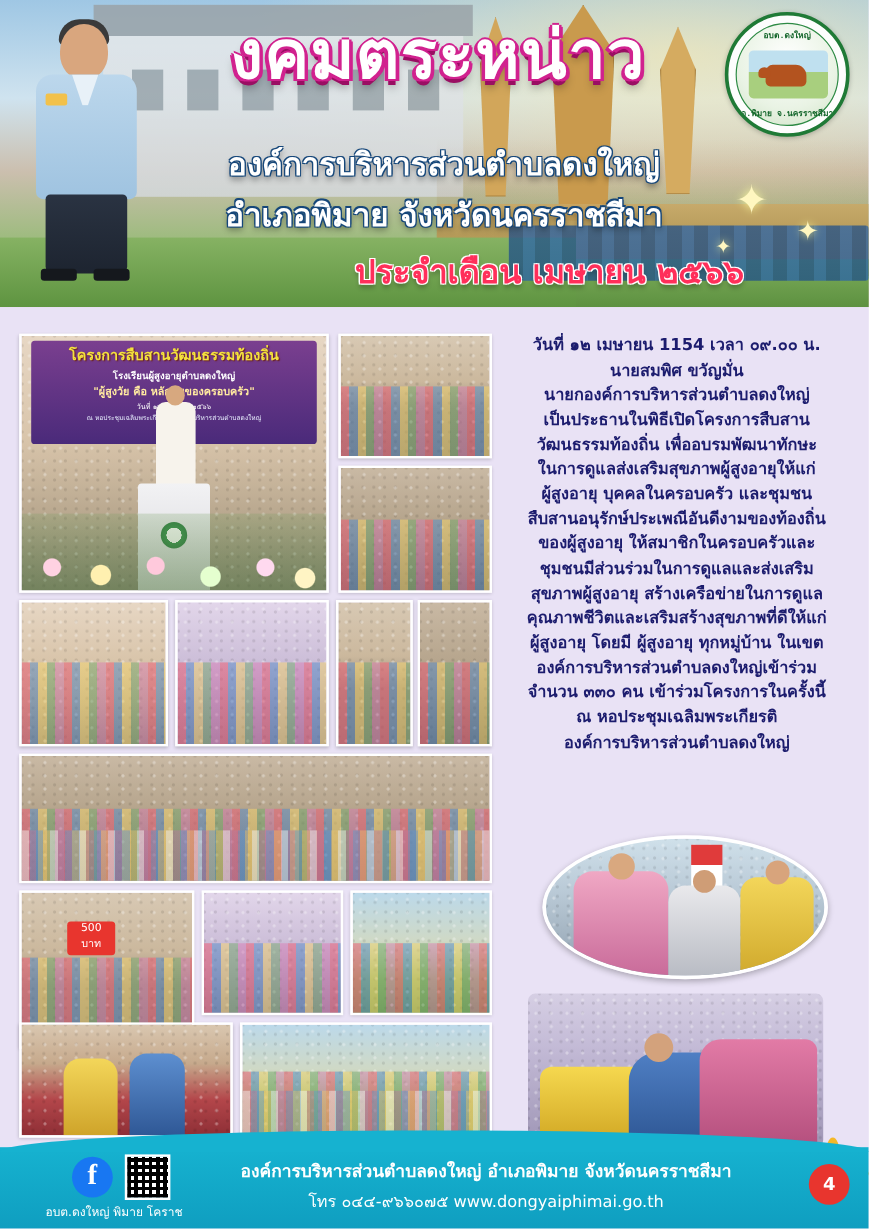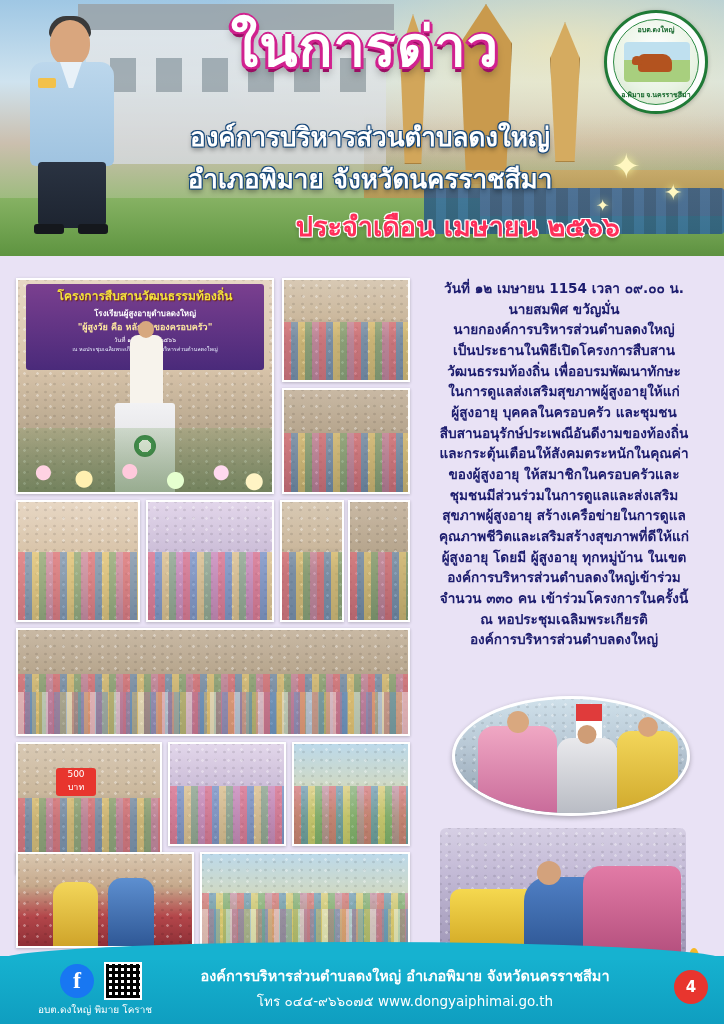--- a/index.html
+++ b/index.html
@@ -127,21 +127,21 @@
   }
   .logo-inner {
     width: 86px; height: 86px; border-radius: 50%;
     background: radial-gradient(circle at 50% 35%, #ffffff 0%, #e9f3e4 60%, #cfe2c6 100%);
     position: relative;
     border: 1px solid #2d8a44;
   }
   .logo-inner .top-text, .logo-inner .bot-text {
     position: absolute; left: 0; right: 0; text-align: center;
     font-size: 7px; color: #14662b; font-weight: bold;
-    font-family: Liberation Serif, serif;
+    font-family: Liberation Mono, monospace;
   }
   .logo-inner .top-text { top: 4px; }
   .logo-inner .bot-text { bottom: 4px; }
   .logo-inner .field {
     position: absolute; left: 10px; top: 22px; width: 66px; height: 40px;
     background: linear-gradient(180deg,#bfe0ef 0 45%, #a8cf7e 45% 100%);
     border-radius: 4px;
   }
   .logo-inner .bull {
     position: absolute; left: 24px; top: 34px; width: 34px; height: 18px;
@@ -448,21 +448,21 @@
 
     <div class="logo">
       <div class="logo-inner">
         <div class="top-text">อบต.ดงใหญ่</div>
         <div class="field"></div>
         <div class="bull"></div>
         <div class="bot-text">อ.พิมาย   จ.นครราชสีมา</div>
       </div>
     </div>
 
-    <div class="h-title">ในการด่าว</div>
+    <div class="h-title">งคมตระหน่าว</div>
     <div class="h-sub1">องค์การบริหารส่วนตำบลดงใหญ่</div>
     <div class="h-sub2">อำเภอพิมาย จังหวัดนครราชสีมา</div>
     <div class="h-month">ประจำเดือน เมษายน ๒๕๖๖</div>
 
     <div class="sparkle" style="left:612px;top:146px;font-size:34px">✦</div>
     <div class="sparkle" style="left:664px;top:180px;font-size:22px">✦</div>
     <div class="sparkle" style="left:596px;top:196px;font-size:16px">✦</div>
   </div>
 
   <div class="content">
@@ -544,21 +544,20 @@
 
     <div class="article">
       <p>วันที่ ๑๒ เมษายน 1154 เวลา ๐๙.๐๐ น.</p>
       <p>นายสมพิศ ขวัญมั่น</p>
       <p>นายกองค์การบริหารส่วนตำบลดงใหญ่</p>
       <p>เป็นประธานในพิธีเปิดโครงการสืบสาน</p>
       <p>วัฒนธรรมท้องถิ่น เพื่ออบรมพัฒนาทักษะ</p>
       <p>ในการดูแลส่งเสริมสุขภาพผู้สูงอายุให้แก่</p>
       <p>ผู้สูงอายุ บุคคลในครอบครัว และชุมชน</p>
       <p>สืบสานอนุรักษ์ประเพณีอันดีงามของท้องถิ่น</p>
-      <p>และกระตุ้นเตือนให้สังคมตระหนักในคุณค่า</p>
       <p>ของผู้สูงอายุ ให้สมาชิกในครอบครัวและ</p>
       <p>ชุมชนมีส่วนร่วมในการดูแลและส่งเสริม</p>
       <p>สุขภาพผู้สูงอายุ สร้างเครือข่ายในการดูแล</p>
       <p>คุณภาพชีวิตและเสริมสร้างสุขภาพที่ดีให้แก่</p>
       <p>ผู้สูงอายุ โดยมี ผู้สูงอายุ ทุกหมู่บ้าน ในเขต</p>
       <p>องค์การบริหารส่วนตำบลดงใหญ่เข้าร่วม</p>
       <p>จำนวน ๓๓๐ คน เข้าร่วมโครงการในครั้งนี้</p>
       <p>ณ หอประชุมเฉลิมพระเกียรติ</p>
       <p>องค์การบริหารส่วนตำบลดงใหญ่</p>
     </div>

